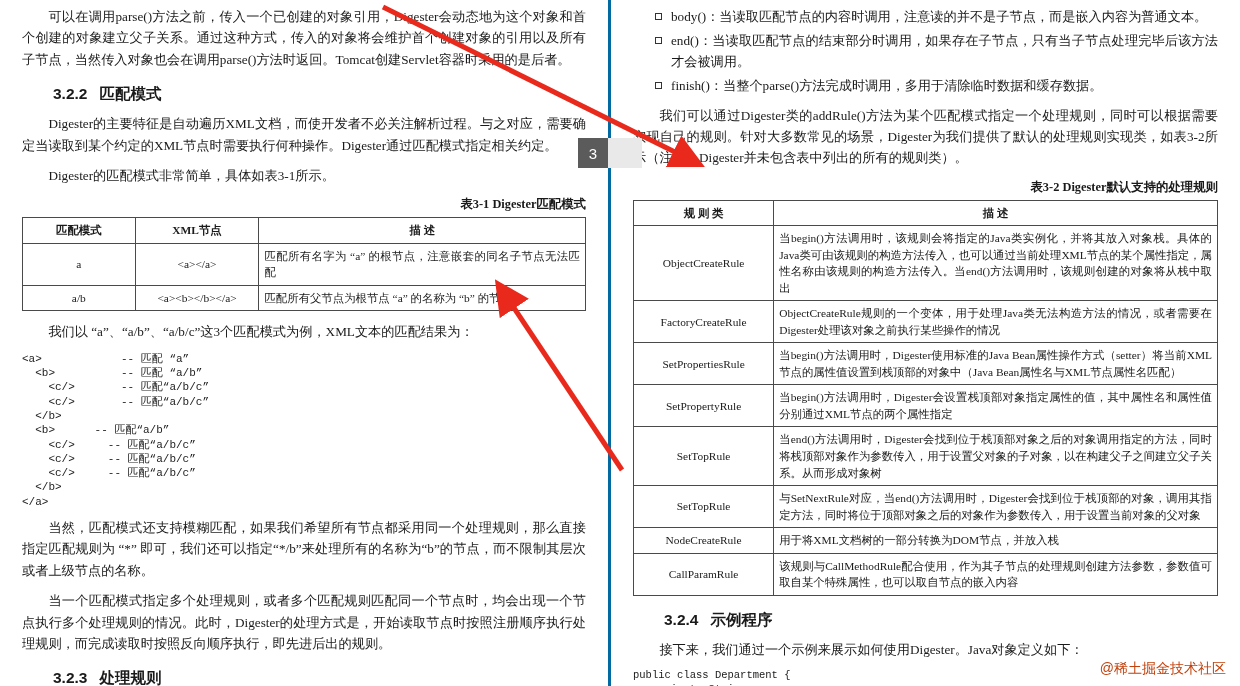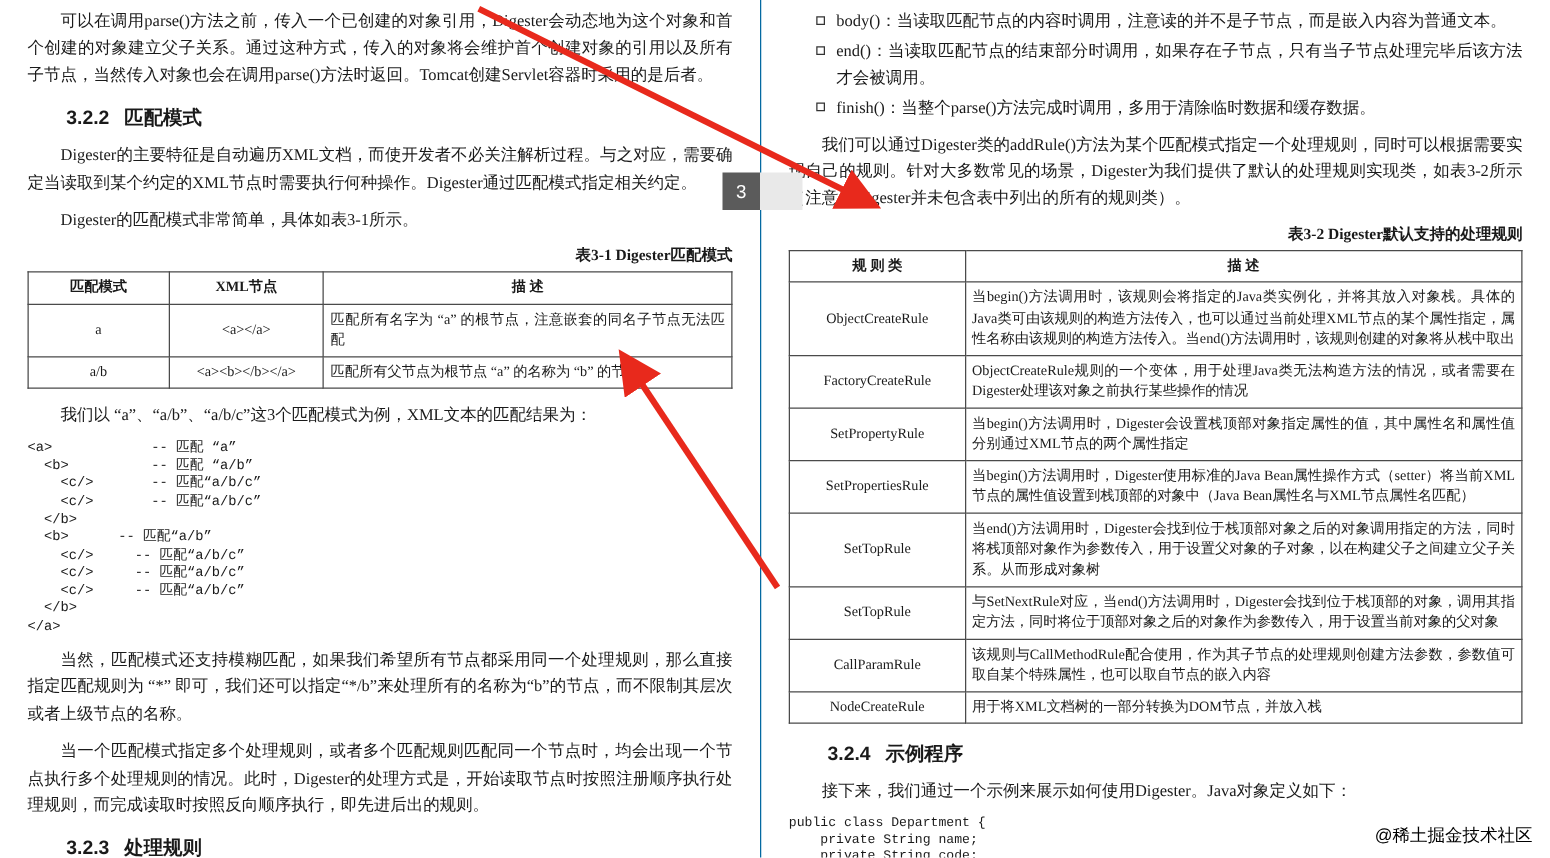--- a/index.html
+++ b/index.html
@@ -18,21 +18,21 @@
     width: 1240px;
     height: 686px;
     position: relative;
   }
   .page {
     position: relative;
     padding: 6px 22px 0 22px;
     overflow: hidden;
   }
   .page-left { width: 608px; }
-  .page-right { width: 632px; border-left: 1px solid #0369a1; }
+  .page-right { width: 632px; border-left: 3px solid #0369a1; }
 
   p.body {
     font-size: 13.2px;
     line-height: 1.62;
     margin: 0 0 9px 0;
     text-align: justify;
     text-indent: 2em;
   }
   h3.heading {
     font-size: 15.5px;
@@ -125,21 +125,21 @@
     left: 0; top: 0;
     width: 1240px; height: 686px;
     pointer-events: none;
     z-index: 6;
   }
 
   .watermark {
     position: absolute;
     right: 14px;
     bottom: 8px;
-    color: #000000;
+    color: #c2410c;
     font-family: "Liberation Sans", sans-serif;
     font-size: 14px;
     z-index: 7;
   }
 </style>
 </head>
 <body>
 
 <div class="page-wrap">
 
@@ -223,42 +223,42 @@
       <tbody>
         <tr>
           <td class="c">ObjectCreateRule</td>
           <td class="d">当begin()方法调用时，该规则会将指定的Java类实例化，并将其放入对象栈。具体的Java类可由该规则的构造方法传入，也可以通过当前处理XML节点的某个属性指定，属性名称由该规则的构造方法传入。当end()方法调用时，该规则创建的对象将从栈中取出</td>
         </tr>
         <tr>
           <td class="c">FactoryCreateRule</td>
           <td class="d">ObjectCreateRule规则的一个变体，用于处理Java类无法构造方法的情况，或者需要在Digester处理该对象之前执行某些操作的情况</td>
         </tr>
         <tr>
+          <td class="c">SetPropertiesRule</td>
+          <td class="d">当begin()方法调用时，Digester使用标准的Java Bean属性操作方式（setter）将当前XML节点的属性值设置到栈顶部的对象中（Java Bean属性名与XML节点属性名匹配）</td>
+        </tr>
+        <tr>
           <td class="c">SetPropertyRule</td>
           <td class="d">当begin()方法调用时，Digester会设置栈顶部对象指定属性的值，其中属性名和属性值分别通过XML节点的两个属性指定</td>
         </tr>
         <tr>
-          <td class="c">SetPropertiesRule</td>
-          <td class="d">当begin()方法调用时，Digester使用标准的Java Bean属性操作方式（setter）将当前XML节点的属性值设置到栈顶部的对象中（Java Bean属性名与XML节点属性名匹配）</td>
-        </tr>
-        <tr>
           <td class="c">SetTopRule</td>
           <td class="d">当end()方法调用时，Digester会找到位于栈顶部对象之后的对象调用指定的方法，同时将栈顶部对象作为参数传入，用于设置父对象的子对象，以在构建父子之间建立父子关系。从而形成对象树</td>
         </tr>
         <tr>
           <td class="c">SetTopRule</td>
           <td class="d">与SetNextRule对应，当end()方法调用时，Digester会找到位于栈顶部的对象，调用其指定方法，同时将位于顶部对象之后的对象作为参数传入，用于设置当前对象的父对象</td>
         </tr>
         <tr>
+          <td class="c">NodeCreateRule</td>
+          <td class="d">用于将XML文档树的一部分转换为DOM节点，并放入栈</td>
+        </tr>
+        <tr>
           <td class="c">CallParamRule</td>
           <td class="d">该规则与CallMethodRule配合使用，作为其子节点的处理规则创建方法参数，参数值可取自某个特殊属性，也可以取自节点的嵌入内容</td>
-        </tr>
-        <tr>
-          <td class="c">NodeCreateRule</td>
-          <td class="d">用于将XML文档树的一部分转换为DOM节点，并放入栈</td>
         </tr>
       </tbody>
     </table>
 
     <h3 class="heading">
       <span class="num">3.2.4</span><span>示例程序</span>
     </h3>
 
     <p class="body">接下来，我们通过一个示例来展示如何使用Digester。Java对象定义如下：</p>
 

